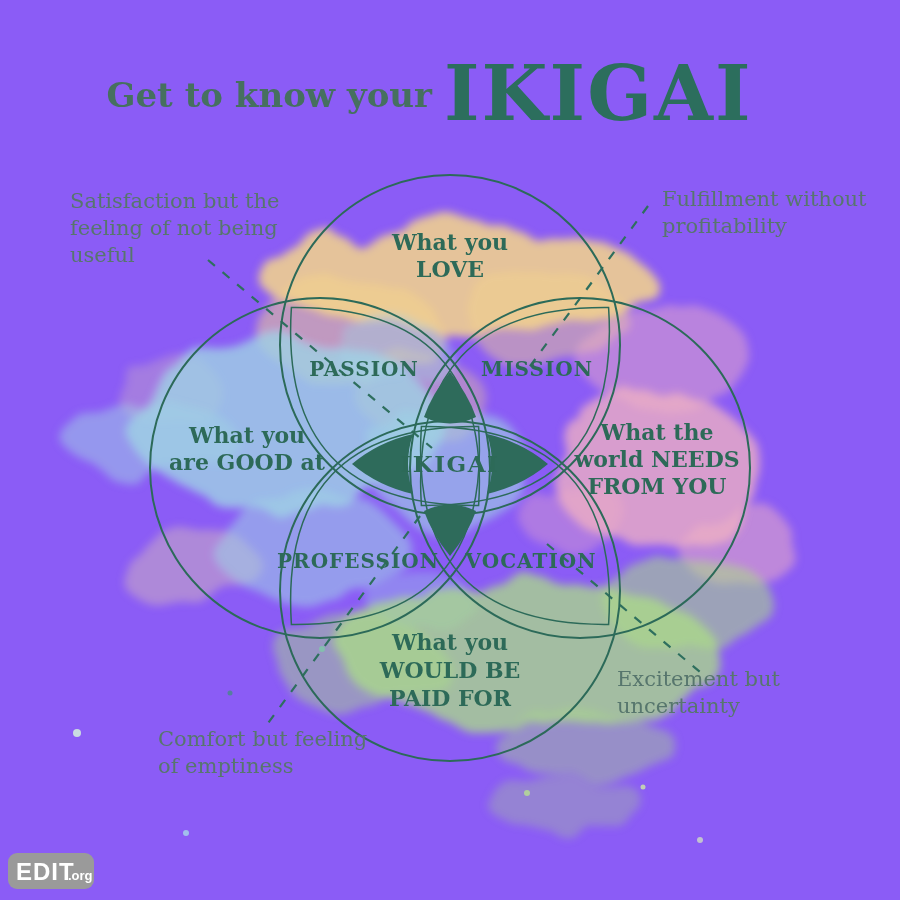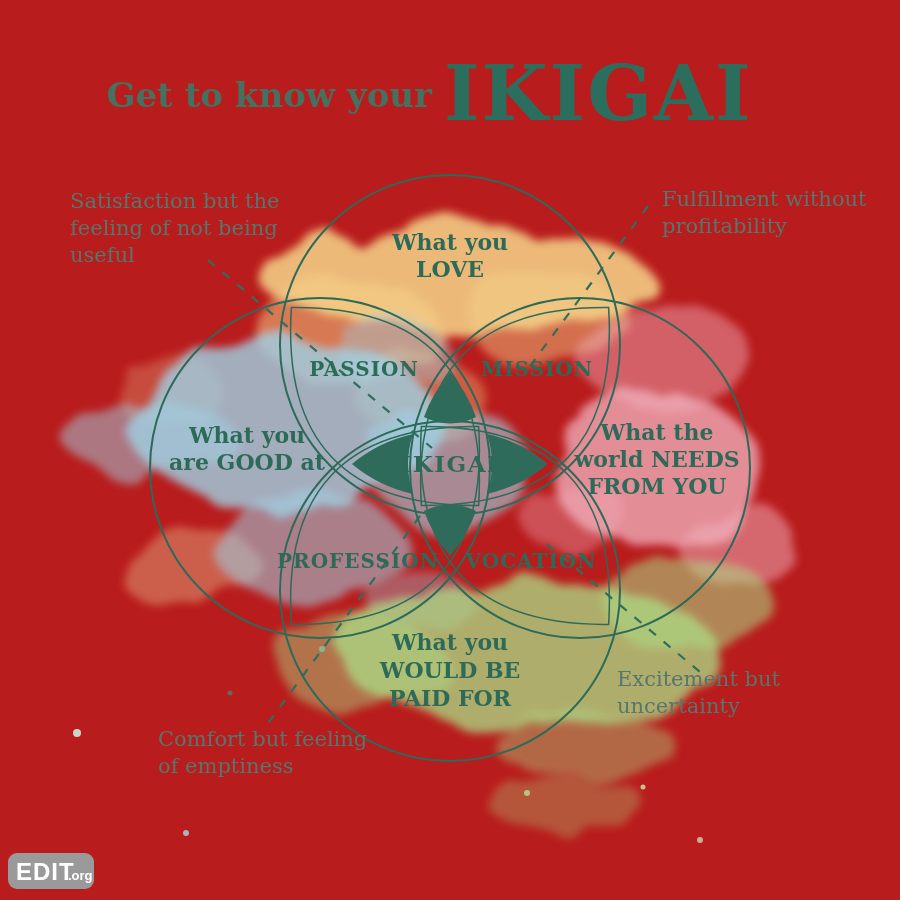--- a/index.html
+++ b/index.html
@@ -1,16 +1,16 @@
 <!DOCTYPE html>
 <html><head>
 <meta charset="utf-8">
 <style>
   html,body{margin:0;padding:0;background:#ffffff;}
-  .stage{position:relative;width:900px;height:900px;background:#b91c1c;overflow:hidden;
+  .stage{position:relative;width:900px;height:900px;background:#8b5cf6;overflow:hidden;
          font-family:"DejaVu Serif", serif;}
   svg{display:block;}
   text{font-family:"DejaVu Serif", serif;}
   .title-small{font-size:34px;font-weight:bold;fill:#46705f;}
   .title-big{font-size:76px;font-weight:bold;fill:#2c6e5d;letter-spacing:2px;}
   .circle-label{font-size:22px;font-weight:bold;fill:#2d6a58;text-anchor:middle;}
   .inter-label{font-size:20px;font-weight:bold;fill:#2d6a58;text-anchor:middle;letter-spacing:1px;}
   .center-label{font-size:23px;font-weight:bold;fill:#2d6a58;text-anchor:middle;letter-spacing:1.5px;}
   .note{font-size:21px;fill:#57766d;}
   .ring{fill:none;stroke:#2c6a59;stroke-width:2;}

